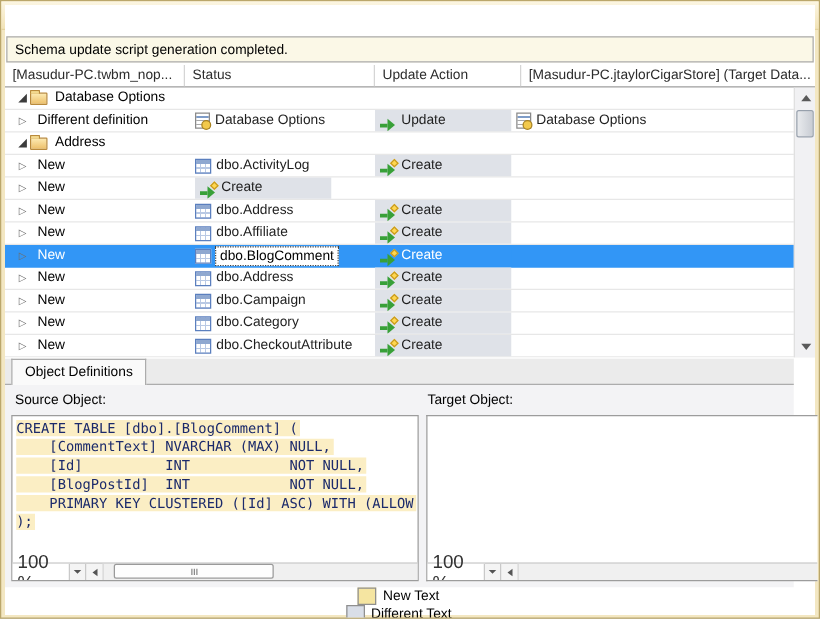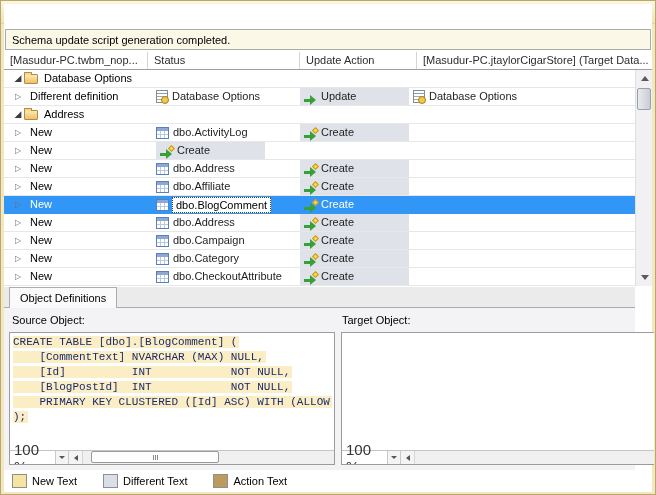--- a/index.html
+++ b/index.html
@@ -90,34 +90,34 @@
   .tab-row{position:relative;height:21px;background:#EBEBEB;border-bottom:1px solid #ACACAC;}
   .tab{position:absolute;left:5px;top:0;height:21px;line-height:20px;padding:0 10px;background:#FAFAFA;border:1px solid #ACACAC;border-bottom:none;z-index:2;color:#000;}
   .pane-label{position:absolute;top:27px;color:#000;}
   .src-label{left:8px;text-align:center;}
   .tgt-label{left:338px;}
   .pane{position:absolute;top:45px;height:133px;background:#fff;border:1px solid #9c9c9c;overflow:hidden;}
   .source-pane{left:5px;width:326px;}
   .target-pane{left:337px;width:313px;border-right:none;}
   .code-area{position:absolute;left:0;right:0;top:0;bottom:14px;overflow:hidden;padding:2px 0 0 3px;
     font-family:"DejaVu Sans Mono",monospace;font-size:11px;color:#1B2A6B;}
-  .code-line{height:15px;line-height:15px;white-space:pre;font-family:Liberation Mono, monospace;}
+  .code-line{height:15px;line-height:15px;white-space:pre;}
   .code-line .hl{background:#FBEEC4;padding-right:2px;}
   .zoom-strip{position:absolute;left:0;right:0;bottom:0;height:14px;background:#F4F4F4;border-top:1px solid #C4C4C4;display:flex;align-items:center;}
   .zoom-combo{width:46px;height:13px;background:#fff;border-right:1px solid #C9C9C9;font-size:15px;color:#333;display:flex;align-items:center;padding-left:4px;}
   .zoom-dd{width:13px;height:13px;display:flex;align-items:center;justify-content:center;border-right:1px solid #C9C9C9;}
   .tri-down-xs{width:0;height:0;border-left:3px solid transparent;border-right:3px solid transparent;border-top:3px solid #555;}
   .hs-left{width:13px;height:13px;display:flex;align-items:center;justify-content:center;}
   .tri-left-xs{width:0;height:0;border-top:3px solid transparent;border-bottom:3px solid transparent;border-right:4px solid #555;}
   .hs-track{flex:1;height:13px;background:#F0F0F0;border-left:1px solid #D5D5D5;position:relative;}
   .hs-thumb{position:absolute;left:8px;top:0px;width:128px;height:12px;background:#FDFDFD;border:1px solid #9A9A9A;border-radius:2px;display:flex;align-items:center;justify-content:center;gap:1px;}
   .grip-bar{width:1px;height:5px;background:#8a8a8a;}
 
   
-  .legend{position:absolute;left:0;right:0;top:466px;height:22px;background:#fff;display:flex;align-items:center;padding-left:8px;}
+  .legend{position:absolute;left:0;right:0;top:466px;height:22px;background:#fff;display:flex;align-items:center;padding-left:8px;flex-direction:column;}
   .legend-item{display:flex;align-items:center;margin-right:26px;}
   .legend-swatch{width:15px;height:14px;border:1px solid #8F8F8F;margin-right:5px;}
   .legend-label{color:#000;}
 </style>
 </head>
 <body>
 
 <div class="window">
   <div class="titlebar">
     <span class="title">SchemaCompare1*</span>

